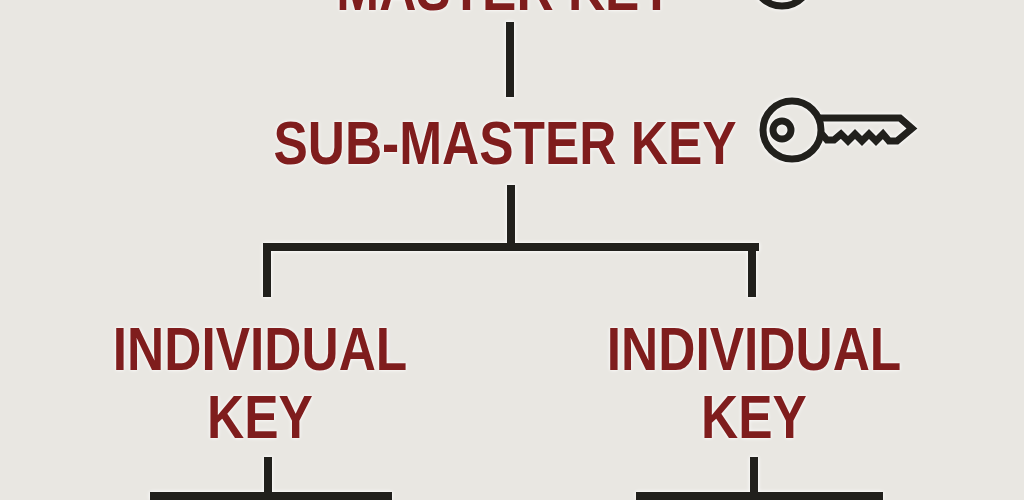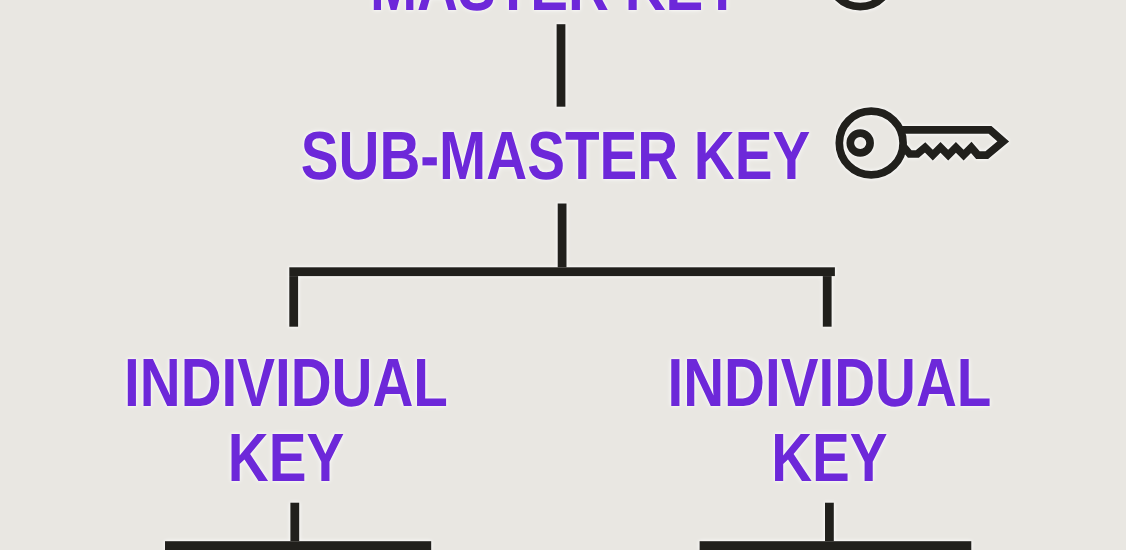--- a/index.html
+++ b/index.html
@@ -28,21 +28,21 @@
   #d2  { left: 748px; top: 251px; width: 8px;   height: 46px; }
   #v3  { left: 264px; top: 457px; width: 8px;   height: 35px; }
   #b2l { left: 150px; top: 492px; width: 242px; height: 8px;  }
   #v4  { left: 750px; top: 457px; width: 8px;   height: 35px; }
   #b2r { left: 636px; top: 492px; width: 247px; height: 8px;  }
 
   
   .label {
     position: absolute;
     white-space: nowrap;
-    color: #6d28d9;
+    color: #7f1d1d;
     font-weight: 700;
     font-size: 62px;
     line-height: 62px;
     transform: translateX(-50%);
     text-shadow: 0 0 3px rgba(255,255,255,0.95), 0 0 6px rgba(255,255,255,0.6);
   }
   .label .tx {
     display: inline-block;
     transform: scaleX(0.83);
     transform-origin: 50% 50%;

